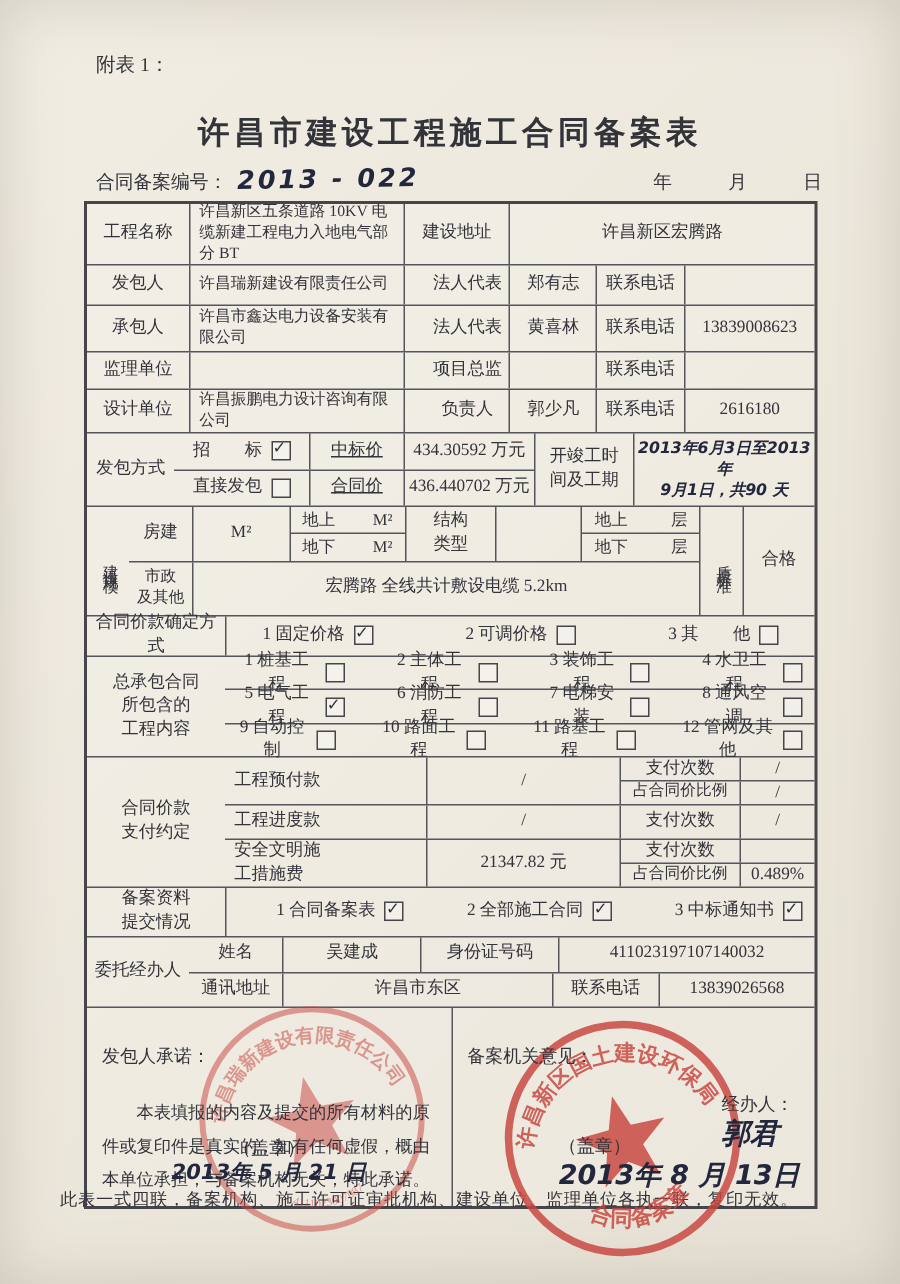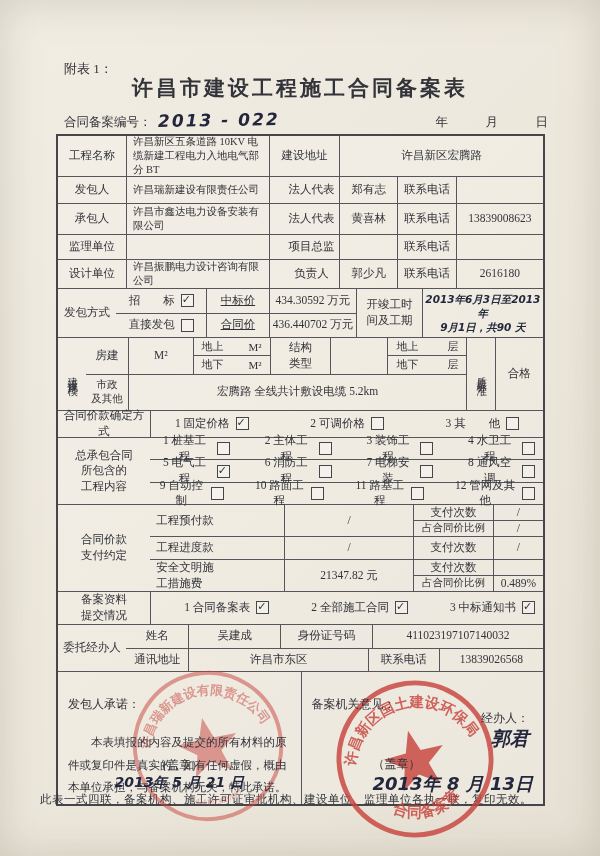--- a/index.html
+++ b/index.html
@@ -1,21 +1,21 @@
 <!DOCTYPE html>
 <html><head>
 <meta charset="utf-8">
 <style>
   html,body{margin:0;padding:0;}
   body{width:600px;height:856px;background:#e9e4d8;}
   .paper{position:relative;width:600px;height:856px;overflow:hidden;
     font-family:"Liberation Serif",serif;color:#33333a;
     background:linear-gradient(135deg,#f1ede3 0%,#ece7db 55%,#e6e1d4 100%);
     box-shadow:inset 0 0 40px rgba(120,110,90,.25);}
-  .annex{position:absolute;left:64px;top:60px;font-size:13px;}
+  .annex{position:absolute;left:64px;top:34px;font-size:13px;}
   .title{position:absolute;left:0;right:0;top:74px;text-align:center;
     font-size:21px;font-weight:bold;letter-spacing:3px;}
   .regline{position:absolute;left:64px;right:52px;top:110px;display:flex;align-items:baseline;font-size:12.5px;}
   .regline .gap{flex:1;}
   .hw{font-family:"DejaVu Sans",sans-serif;font-style:italic;font-weight:bold;color:#23273d;}
   .reg-val{font-size:17px;letter-spacing:2px;margin-left:6px;transform:rotate(-1deg);}
   .tbl{position:absolute;left:56px;top:134px;width:489px;border:2px solid #45454b;box-sizing:border-box;background:rgba(255,255,255,.18);}
   .r{display:flex;border-top:1px solid #55555c;align-items:stretch;}
   .r:first-child{border-top:none;}
   .c{display:flex;align-items:center;justify-content:center;text-align:center;
@@ -66,21 +66,21 @@
   .a-k1{width:15%;flex:none;}
   .a-v1{width:22%;flex:none;}
   .a-k2{width:22%;flex:none;}
   .a-v1b{width:43%;flex:none;}
   .a-k2b{width:17%;flex:none;}
   .w-commit{width:50%;flex:none;position:relative;display:block;text-align:left;padding:8px 10px;}
   .w-opinion{flex:1;position:relative;display:block;text-align:left;padding:8px 10px;}
   .commit-body{text-indent:2em;font-size:11.5px;line-height:1.95;margin-top:4px;position:relative;z-index:2;}
   .sealline{position:absolute;bottom:12px;left:0;right:0;text-align:center;font-size:12px;z-index:2;}
   .sealline .hw{font-size:14px;}
-  .op-sign{position:absolute;bottom:52px;right:14px;font-size:12px;z-index:2;text-align:right;}
+  .op-sign{position:absolute;bottom:34px;right:14px;font-size:12px;z-index:2;}
   .op-sign .hw{font-size:19px;font-family:"DejaVu Sans",sans-serif;}
   .op-seal{position:absolute;bottom:8px;right:10px;font-size:12px;z-index:2;}
   .op-seal .hw{font-size:18px;}
   .stamp{position:absolute;z-index:1;}
   .footer-note{position:absolute;left:40px;top:792px;font-size:11.5px;letter-spacing:.5px;}
 </style>
 </head>
 <body>
 
 <div class="paper">

